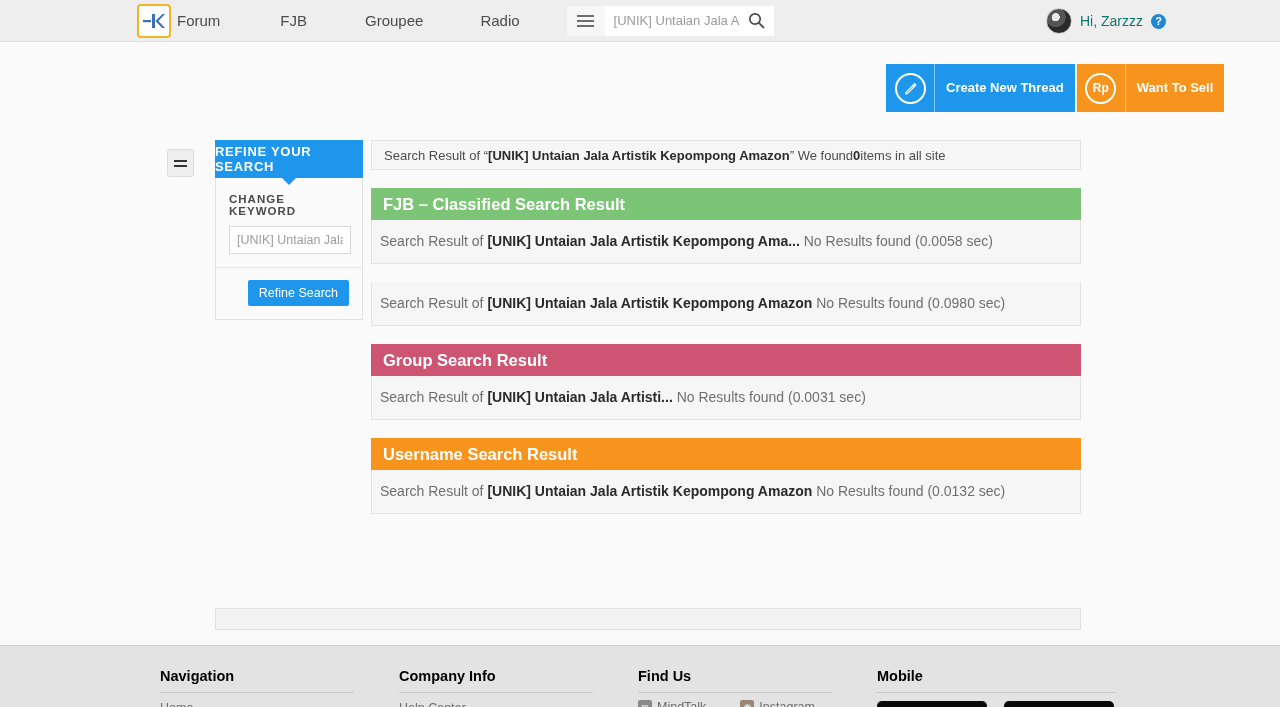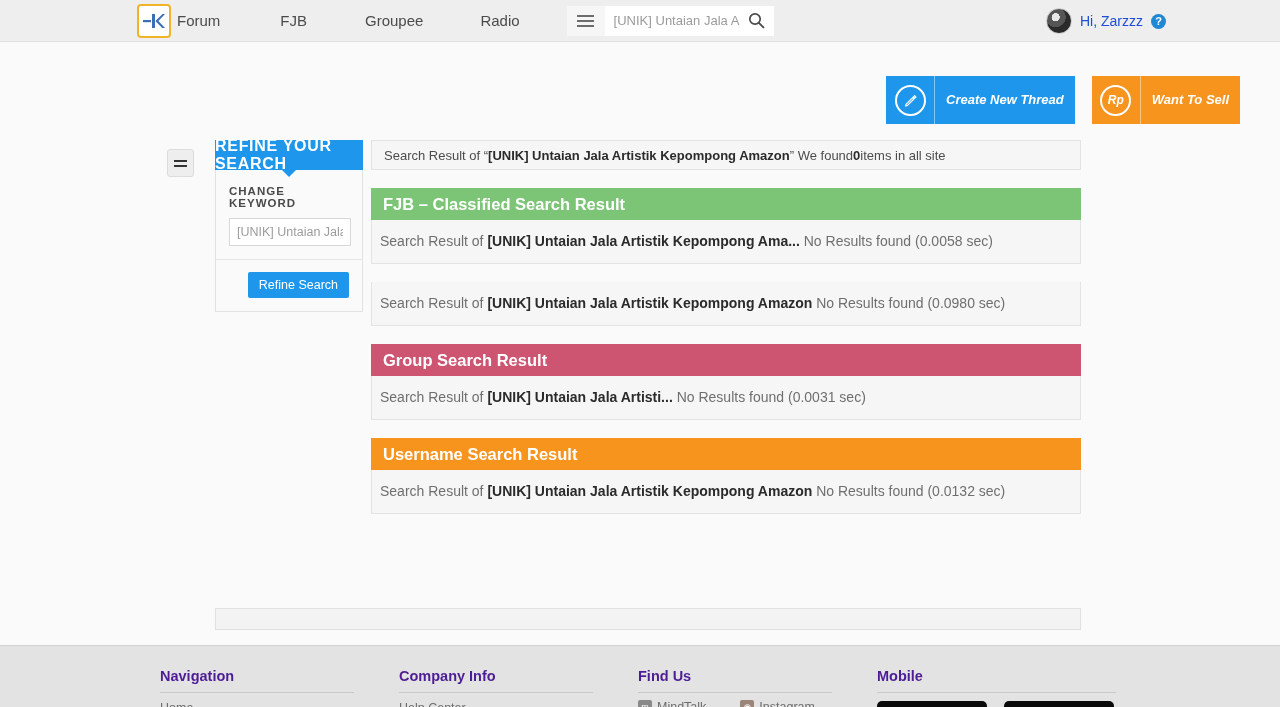--- a/index.html
+++ b/index.html
@@ -78,33 +78,33 @@
 
   #userzone {
     position: absolute; right: 114px; top: 0;
     height: 42px; display: flex; align-items: center; gap: 8px;
   }
   #avatar {
     width: 26px; height: 26px; border-radius: 50%;
     background: radial-gradient(circle at 36% 34%, #e8e8e8 0 18%, #555 19% 45%, #2a2a2a 46% 100%);
     border: 1px solid #d0d0d0; flex: none;
   }
-  #greeting { font-size: 14px; color: #1d4ed8; white-space: nowrap; }
+  #greeting { font-size: 14px; color: #0f766e; white-space: nowrap; }
   #help-icon {
     width: 15px; height: 15px; border-radius: 50%;
     background: #1e88d4; color: #fff;
     font-size: 11px; font-weight: bold;
     display: flex; align-items: center; justify-content: center;
     flex: none; cursor: pointer;
   }
 
   
   #action-row {
-    position: absolute; left: 886px; top: 76px;
-    display: flex; gap: 17px; font-style: italic;
+    position: absolute; left: 886px; top: 64px;
+    display: flex; gap: 2px;
   }
   .action-btn {
     height: 48px; display: flex; align-items: stretch;
     color: #fff; cursor: pointer;
   }
   .action-ico {
     width: 48px; display: flex; align-items: center; justify-content: center;
   }
   .action-lbl {
     display: flex; align-items: center; padding: 0 11px;
@@ -126,22 +126,22 @@
     position: absolute; left: 167px; top: 9px;
     width: 27px; height: 28px; background: #eeeeee;
     border: 1px solid #dcdcdc; border-radius: 3px;
     display: flex; flex-direction: column; align-items: center; justify-content: center;
     gap: 3px; cursor: pointer;
   }
   #side-toggle i { width: 13px; height: 2px; background: #333; display: block; }
 
   #sidebar { position: absolute; left: 215px; top: 0; width: 148px; }
   #refine-tab {
-    height: 30px; background: #1e96ec; color: #fff;
-    font-size: 16px; font-weight: bold; letter-spacing: .7px;
+    height: 38px; background: #1e96ec; color: #fff;
+    font-size: 13px; font-weight: bold; letter-spacing: .7px;
     display: flex; align-items: center; justify-content: center;
     position: relative; cursor: pointer;
   }
   #refine-tab:after {
     content: ""; position: absolute; left: 50%; bottom: -7px;
     margin-left: -7px; border: 7px solid transparent;
     border-top-color: #1e96ec; border-bottom: 0;
   }
   #refine-panel {
     background: #fafafa; border: 1px solid #e2e2e2; border-top: 0;
@@ -196,21 +196,21 @@
     background: #f3f3f3; border: 1px solid #e1e1e1;
   }
 
   
   #footer {
     position: absolute; left: 0; top: 645px; width: 1280px; height: 62px;
     background: #e3e3e3; border-top: 1px solid #d4d4d4;
   }
   .foot-col { position: absolute; top: 22px; }
   .foot-title {
-    font-size: 14.5px; font-weight: bold; color: #4c1d95;
+    font-size: 14.5px; font-weight: bold; color: #000000;
     padding-bottom: 8px;
   }
   .foot-rule { height: 1px; background: #c9c9c9; }
   .foot-link {
     display: block; font-size: 12.5px; color: #6d6d6d;
     text-decoration: none; padding-top: 8px;
   }
   #col-nav     { left: 160px; width: 194px; }
   #col-company { left: 399px; width: 194px; }
   #col-find    { left: 638px; width: 194px; }

